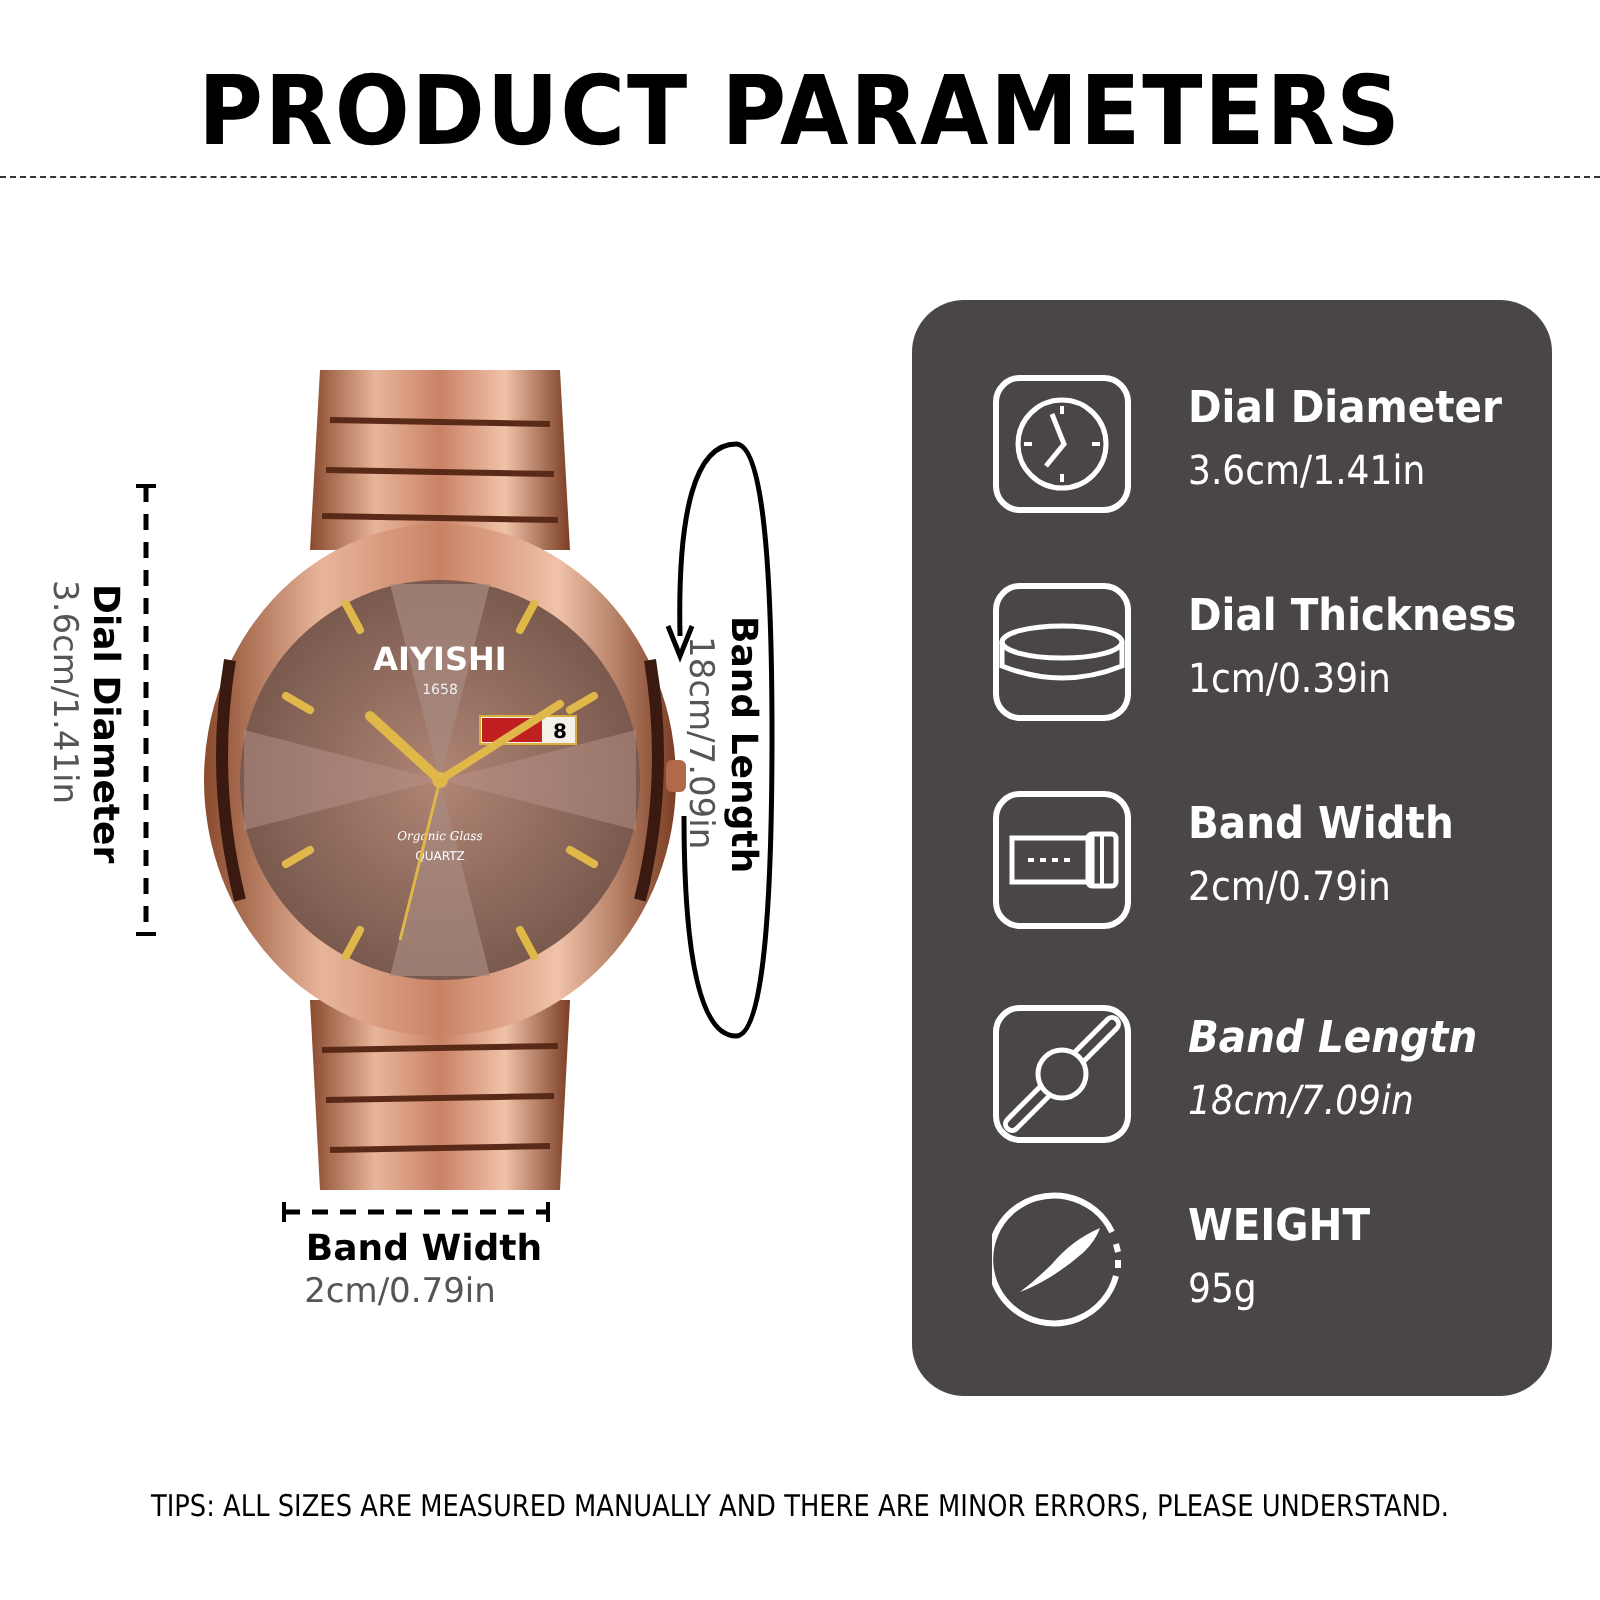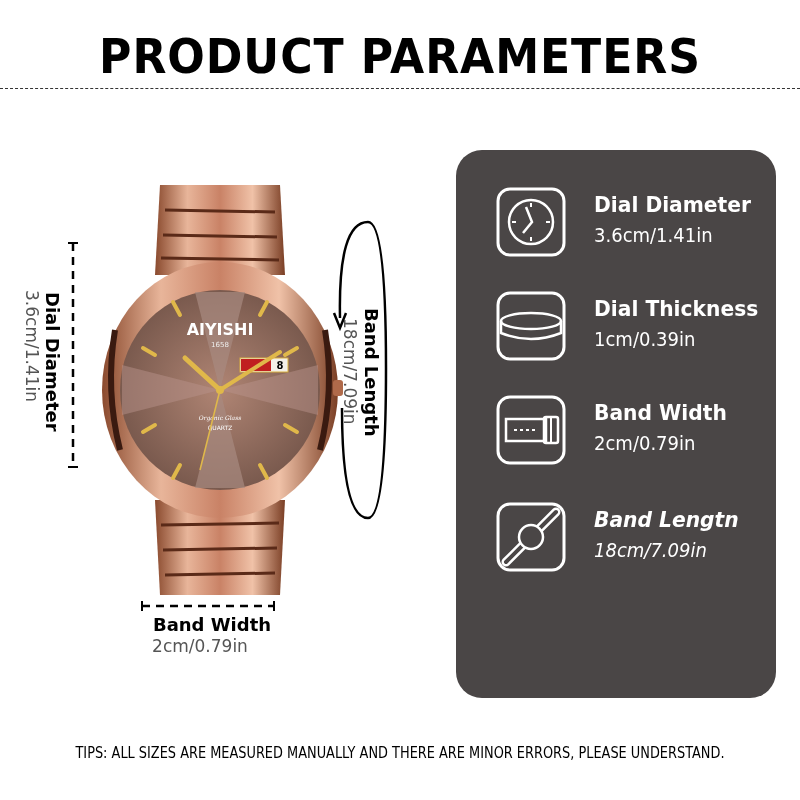--- a/index.html
+++ b/index.html
@@ -144,15 +144,24 @@
   <div class="spec" style="top:352px;font-style:italic;">
     <svg class="icon" viewBox="0 0 70 70">
       <rect x="2" y="2" width="66" height="66" rx="12" fill="none" stroke="#fff" stroke-width="3"></rect>
       <line x1="10" y1="60" x2="60" y2="10" stroke="#fff" stroke-width="9" stroke-linecap="round"></line>
       <line x1="10" y1="60" x2="60" y2="10" stroke="#4a4646" stroke-width="4" stroke-linecap="round"></line>
       <circle cx="35" cy="35" r="12" fill="#4a4646" stroke="#fff" stroke-width="2.5"></circle>
     </svg>
     <div class="label">Band Lengtn</div>
     <div class="value">18cm/7.09in</div>
   </div>
+  <div class="spec" style="top:446px;">
+    <svg class="icon" viewBox="0 0 70 70">
+      <path d="M60 20 A32 32 0 1 0 62 42" fill="none" stroke="#fff" stroke-width="3"></path>
+      <path d="M62 26 L63 30 M63 34 L63 38" stroke="#fff" stroke-width="3"></path>
+      <path d="M14 50 Q30 44 46 30 Q52 24 54 18 Q40 24 30 36 Q22 44 14 50 Z" fill="#fff"></path>
+    </svg>
+    <div class="label">WEIGHT</div>
+    <div class="value">95g</div>
+  </div>
 </div>
 
 <div class="tips">TIPS: ALL SIZES ARE MEASURED MANUALLY AND THERE ARE MINOR ERRORS, PLEASE UNDERSTAND.</div>
 
 </body></html>

